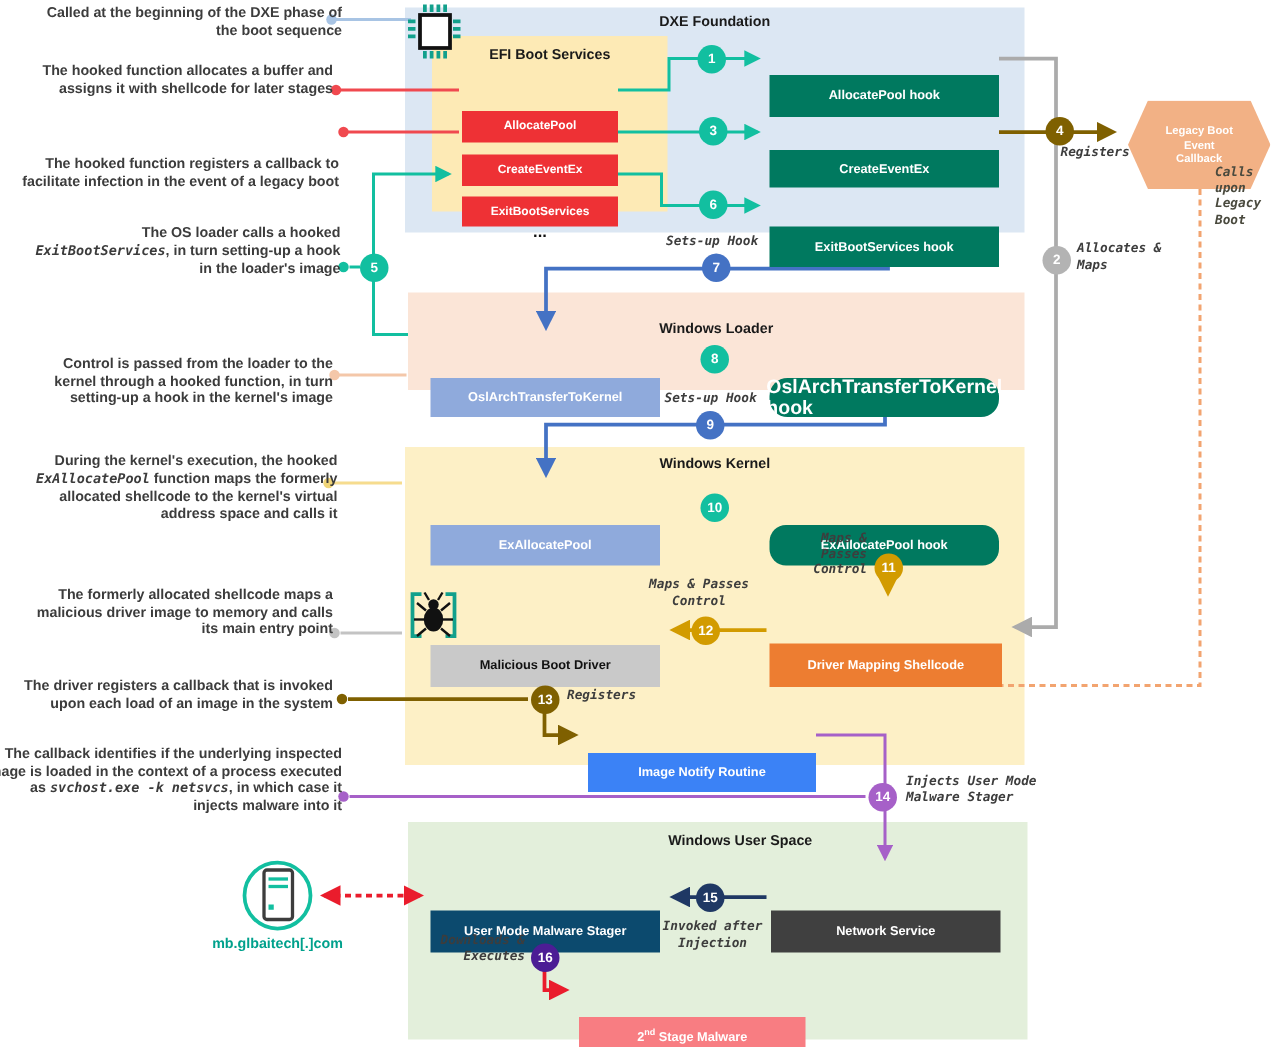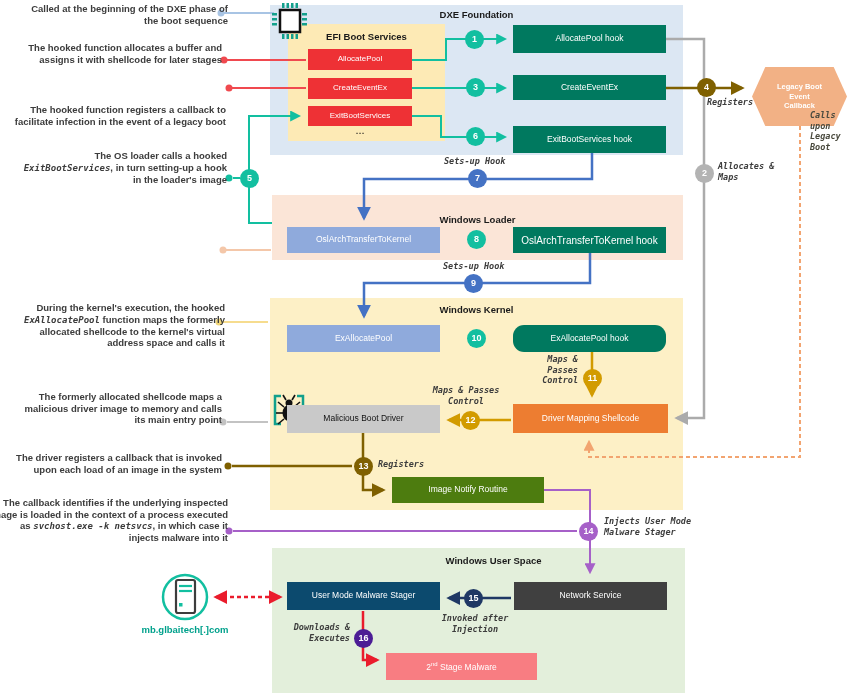--- a/index.html
+++ b/index.html
@@ -1,21 +1,21 @@
 <!DOCTYPE html>
 <html><head>
 <meta charset="utf-8">
 <style>
   html,body{margin:0;padding:0;background:#fff;}
   #stage{position:relative;width:852px;height:698px;background:#fff;overflow:hidden;
          font-family:"Liberation Sans",sans-serif;}
   .cont{position:absolute;}
   .ttl{position:absolute;font-size:9.5px;font-weight:bold;color:#1a1a1a;text-align:center;white-space:nowrap;}
   .box{position:absolute;display:flex;align-items:center;justify-content:center;
-       color:#fff;font-weight:normal;font-size:8.5px;text-align:left;line-height:1.1;}
+       color:#fff;font-weight:bold;font-size:8.5px;text-align:left;line-height:1.1;margin-top:25px;}
   .c{position:absolute;width:19px;height:19px;border-radius:50%;color:#fff;
      font-size:9px;font-weight:bold;text-align:center;line-height:19px;z-index:6;}
   .lbl{position:absolute;font-family:"DejaVu Sans Mono",monospace;font-style:italic;
        font-weight:600;font-size:8.5px;color:#3d3d3d;white-space:pre-line;line-height:1.25;z-index:5;}
   .ann{position:absolute;font-size:9.5px;font-weight:600;color:#3c3c3c;text-align:right;line-height:1.22;z-index:5;}
   .ann .mono{font-family:"DejaVu Sans Mono",monospace;font-style:italic;font-size:9px;}
   .hex{position:absolute;left:752px;top:67px;width:95px;height:59px;background:#f2b185;
        clip-path:polygon(14% 0,86% 0,100% 50%,86% 100%,14% 100%,0 50%);
        display:flex;align-items:center;justify-content:center;color:#fff;font-weight:bold;
        font-size:7.5px;text-align:center;white-space:pre-line;line-height:1.25;z-index:4;}
@@ -189,28 +189,28 @@
   <div class="box boxlayer" style="left:308px;top:49px;width:104px;height:21px;background:#ee3135;font-size:8px;">AllocatePool</div>
   <div class="box boxlayer" style="left:308px;top:78px;width:104px;height:21px;background:#ee3135;font-size:8px;">CreateEventEx</div>
   <div class="box boxlayer" style="left:308px;top:106px;width:104px;height:20px;background:#ee3135;font-size:8px;">ExitBootServices</div>
   <div class="box boxlayer" style="left:308px;top:123px;width:104px;height:14px;color:#111;font-size:11px;">...</div>
 
   <div class="box boxlayer" style="left:513px;top:25px;width:153px;height:28px;background:#00795f;">AllocatePool hook</div>
   <div class="box boxlayer" style="left:513px;top:75px;width:153px;height:25px;background:#00795f;">CreateEventEx</div>
   <div class="box boxlayer" style="left:513px;top:126px;width:153px;height:27px;background:#00795f;">ExitBootServices hook</div>
 
   <div class="box boxlayer" style="left:287px;top:227px;width:153px;height:26px;background:#8faadc;">OslArchTransferToKernel</div>
-  <div class="box boxlayer" style="left:513px;top:227px;width:153px;height:26px;background:#00795f;font-size:10px;">OslArchTransferToKernel hook</div>
+  <div class="box boxlayer" style="left:513px;top:227px;width:153px;height:26px;background:#00795f;font-size:13px;border-radius:12px;">OslArchTransferToKernel hook</div>
 
   <div class="box boxlayer" style="left:287px;top:325px;width:153px;height:27px;background:#8faadc;">ExAllocatePool</div>
   <div class="box boxlayer" style="left:513px;top:325px;width:153px;height:27px;background:#00795f;border-radius:11px;">ExAllocatePool hook</div>
 
   <div class="box boxlayer" style="left:287px;top:405px;width:153px;height:28px;background:#c9c9c9;color:#111;">Malicious Boot Driver</div>
   <div class="box boxlayer" style="left:513px;top:404px;width:155px;height:29px;background:#ed7d31;">Driver Mapping Shellcode</div>
-  <div class="box boxlayer" style="left:392px;top:477px;width:152px;height:26px;background:#4d7c0f;">Image Notify Routine</div>
+  <div class="box boxlayer" style="left:392px;top:477px;width:152px;height:26px;background:#3b82f6;">Image Notify Routine</div>
 
   <div class="hex">Legacy Boot
 Event
 Callback</div>
 
   <div class="box boxlayer" style="left:287px;top:582px;width:153px;height:28px;background:#0c4a6e;">User Mode Malware Stager</div>
   <div class="box boxlayer" style="left:514px;top:582px;width:153px;height:28px;background:#404040;">Network Service</div>
   <div class="box boxlayer" style="left:386px;top:653px;width:151px;height:27px;background:#f87d82;">
     <span><span>2</span><sup>nd</sup><span> Stage Malware</span></span>
   </div>
@@ -253,18 +253,19 @@
 Malware Stager</div>
   <div class="lbl" style="left:430px;top:613px;width:90px;text-align:center;">Invoked after
 Injection</div>
   <div class="lbl" style="left:280px;top:622px;width:70px;text-align:right;">Downloads &amp;
 Executes</div>
 
   <div class="ann" style="right:624px;top:3px;width:212px;"><span>Called at the beginning of the DXE phase of the boot sequence</span></div>
   <div class="ann" style="right:630px;top:42px;width:200px;"><span>The hooked function allocates a buffer and assigns it with shellcode for later stages</span></div>
   <div class="ann" style="right:626px;top:84px;width:212px;margin-top:20px;"><span>The hooked function registers a callback to facilitate infection in the event of a legacy boot</span></div>
   <div class="ann" style="right:625px;top:150px;width:210px;"><span>The OS loader calls a hooked </span><span class="mono">ExitBootServices</span><span>, in turn setting-up a hook in the loader's image</span></div>
+  <div class="ann" style="right:630px;top:237px;width:208px;"><span>Control is passed from the loader to the kernel through a hooked function, in turn setting-up a hook in the kernel's image</span></div>
   <div class="ann" style="right:627px;top:302px;width:222px;"><span>During the kernel's execution, the hooked </span><span class="mono">ExAllocatePool</span><span> function maps the formerly allocated shellcode to the kernel's virtual address space and calls it</span></div>
   <div class="ann" style="right:630px;top:391px;width:208px;"><span>The formerly allocated shellcode maps a malicious driver image to memory and calls its main entry point</span></div>
   <div class="ann" style="right:630px;top:452px;width:228px;"><span>The driver registers a callback that is invoked upon each load of an image in the system</span></div>
   <div class="ann" style="right:624px;top:497px;width:240px;"><span>The callback identifies if the underlying inspected image is loaded in the context of a process executed as </span><span class="mono">svchost.exe -k netsvcs</span><span>, in which case it injects malware into it</span></div>
 
 </div>
 
 </body></html>

